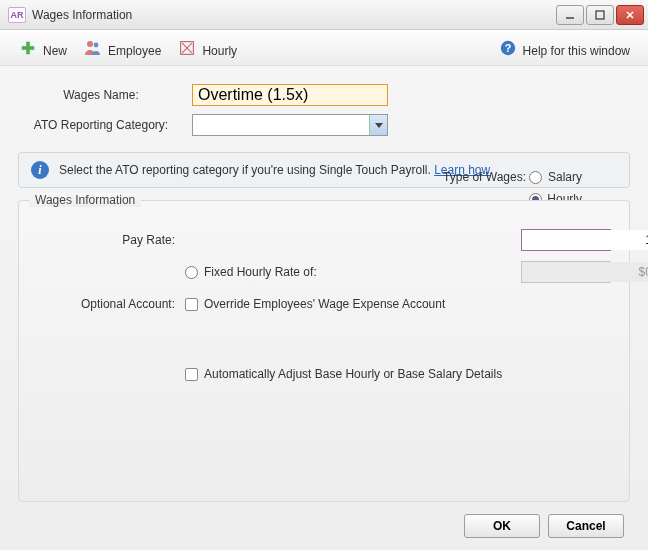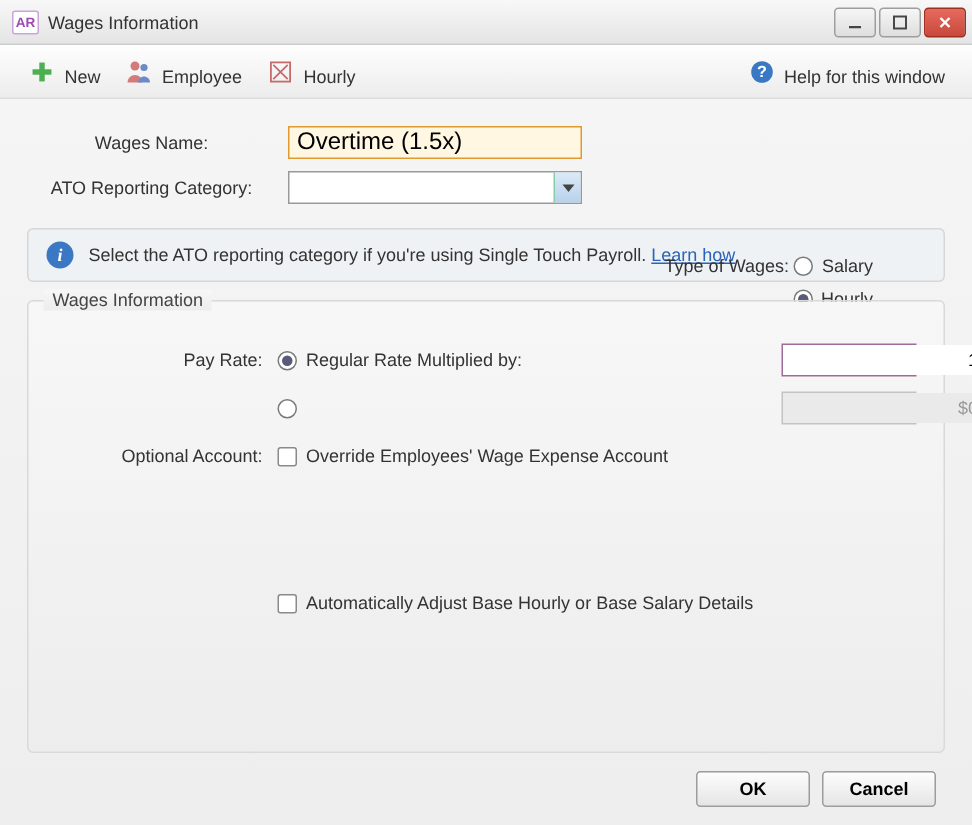--- a/index.html
+++ b/index.html
@@ -287,52 +287,49 @@
       <span>Select the ATO reporting category if you're using Single Touch Payroll. </span>
       <a>Learn how</a>
     </div>
   </div>
 
   <div class="fieldset">
     <div class="legend">Wages Information</div>
 
     <div class="fs-row">
       <div class="fs-label">Pay Rate:</div>
-      <div style="display:flex;align-items:center;gap:6px;width:220px">
-        <span class="radio sel"></span>
-        <span>Regular Rate Multiplied by:</span>
-      </div>
       <div style="flex:1"></div>
       <div class="num-combo">
         <input class="num-input" value="1.5000" style="">
 
       </div>
     </div>
 
     <div class="fs-row">
       <div class="fs-label"></div>
       <div style="display:flex;align-items:center;gap:6px;width:220px">
         <span class="radio"></span>
+        <span>Fixed Hourly Rate of:</span>
       </div>
       <div style="flex:1"></div>
       <div class="num-combo disabled">
         <input class="num-input" disabled="" value="$0.0000" style="">
 
       </div>
     </div>
 
     <div class="fs-row" style="margin-top:14px">
       <div class="fs-label">Optional Account:</div>
       <div style="display:flex;align-items:center;gap:6px">
         <span class="checkbox"></span>
         <span>Override Employees' Wage Expense Account</span>
       </div>
     </div>
 
-    <div class="fs-row" style="margin-top:84px">
+    <div class="fs-row" style="margin-top:56px">
       <div class="fs-label"></div>
       <div style="display:flex;align-items:center;gap:6px">
         <span class="checkbox"></span>
         <span>Automatically Adjust Base Hourly or Base Salary Details</span>
       </div>
     </div>
   </div>
 
   <div class="footer">
     <button class="btn">OK</button>

